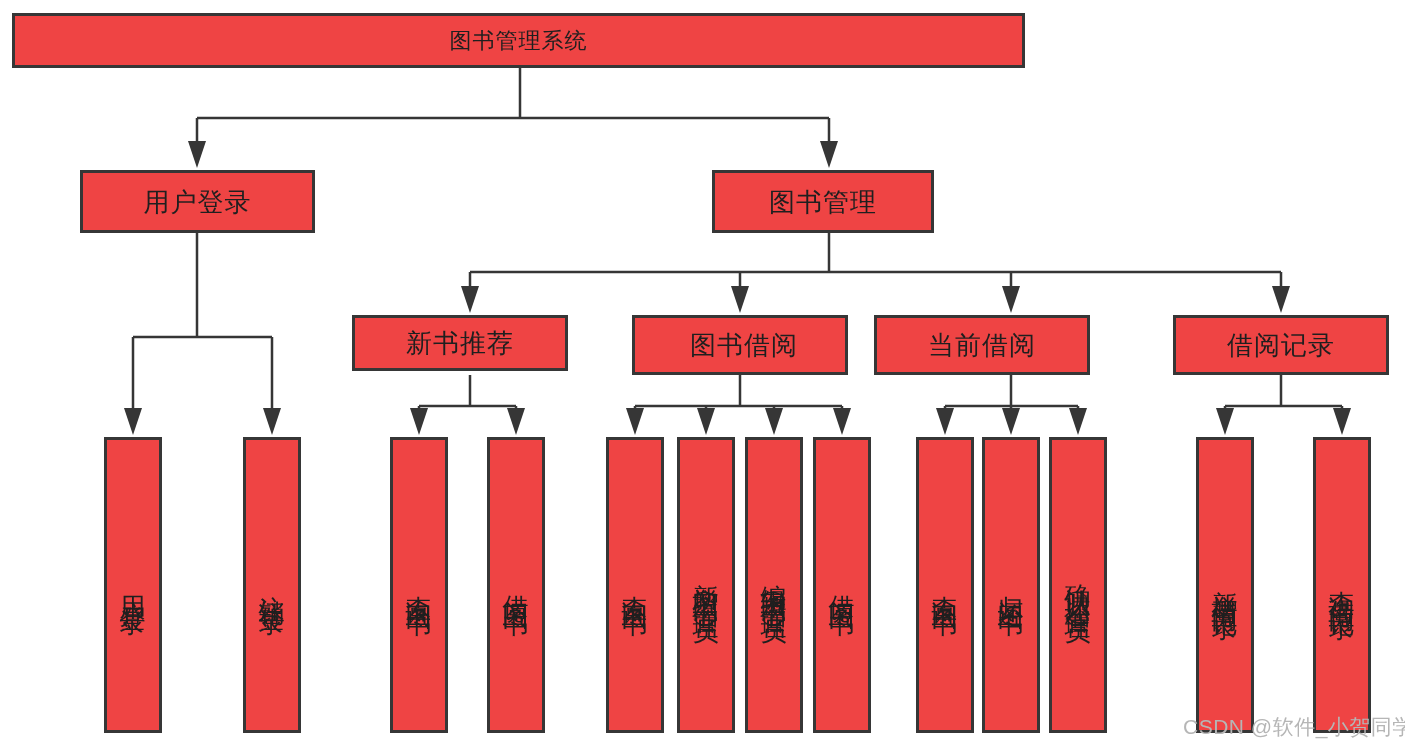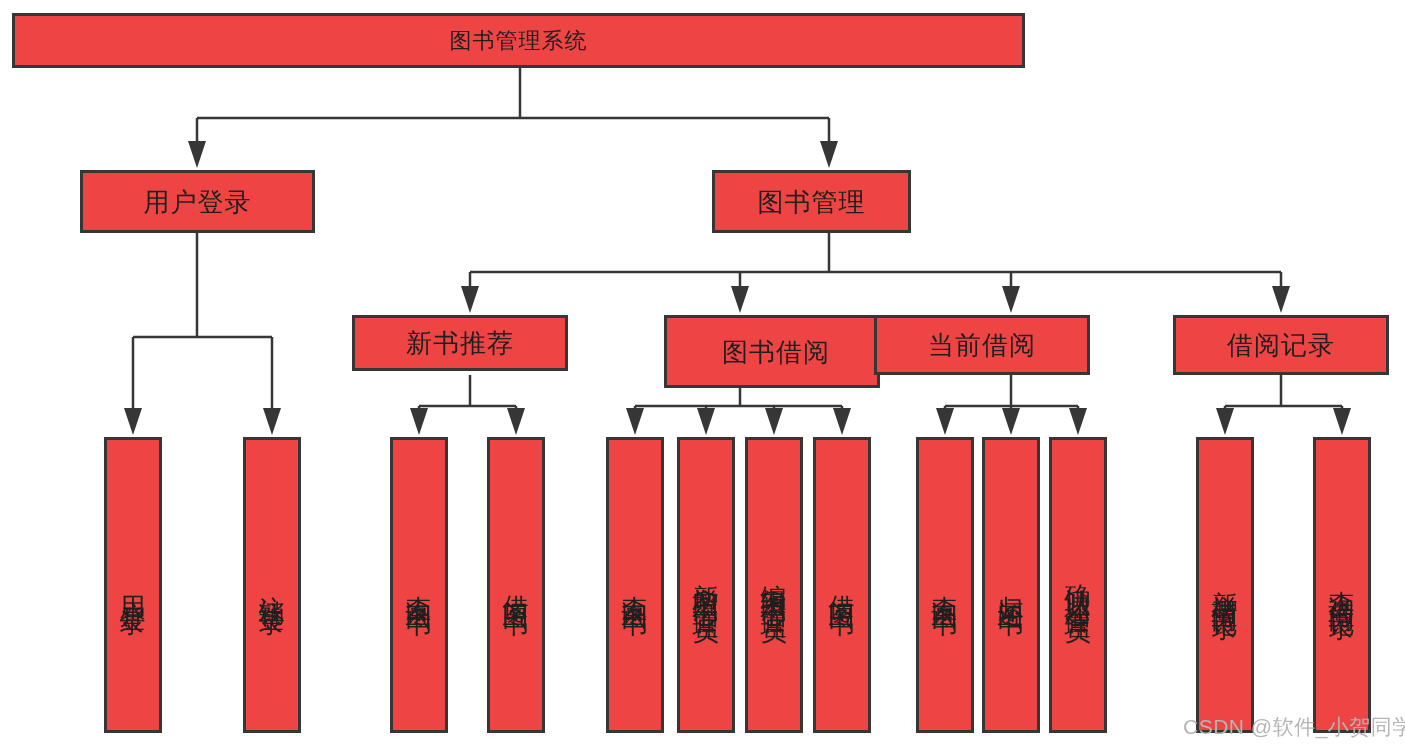--- a/index.html
+++ b/index.html
@@ -99,28 +99,28 @@
     </g>
   </svg>
 
   <div class="box" style="left:12px; top:13px; width:1013px; height:55px;">
     <span class="root-label">图书管理系统</span>
   </div>
 
   <div class="box" style="left:80px; top:170px; width:235px; height:63px;">
     <span class="hlabel">用户登录</span>
   </div>
-  <div class="box" style="left:712px; top:170px; width:199px; height:63px;">
+  <div class="box" style="left:712px; top:170px; width:222px; height:63px;">
     <span class="hlabel">图书管理</span>
   </div>
 
   <div class="box" style="left:352px; top:315px; width:216px; height:56px;align-items:center;">
     <span class="hlabel">新书推荐</span>
   </div>
-  <div class="box" style="left:664px; top:315px; width:216px; height:73px;padding-left:8px;">
+  <div class="box" style="left:632px; top:315px; width:216px; height:60px;padding-left:8px;">
     <span class="hlabel">图书借阅</span>
   </div>
   <div class="box" style="left:874px; top:315px; width:216px; height:60px;">
     <span class="hlabel">当前借阅</span>
   </div>
   <div class="box" style="left:1173px; top:315px; width:216px; height:60px;">
     <span class="hlabel">借阅记录</span>
   </div>
 
   <div class="box" style="left:104px; top:437px; width:58px; height:296px;">

